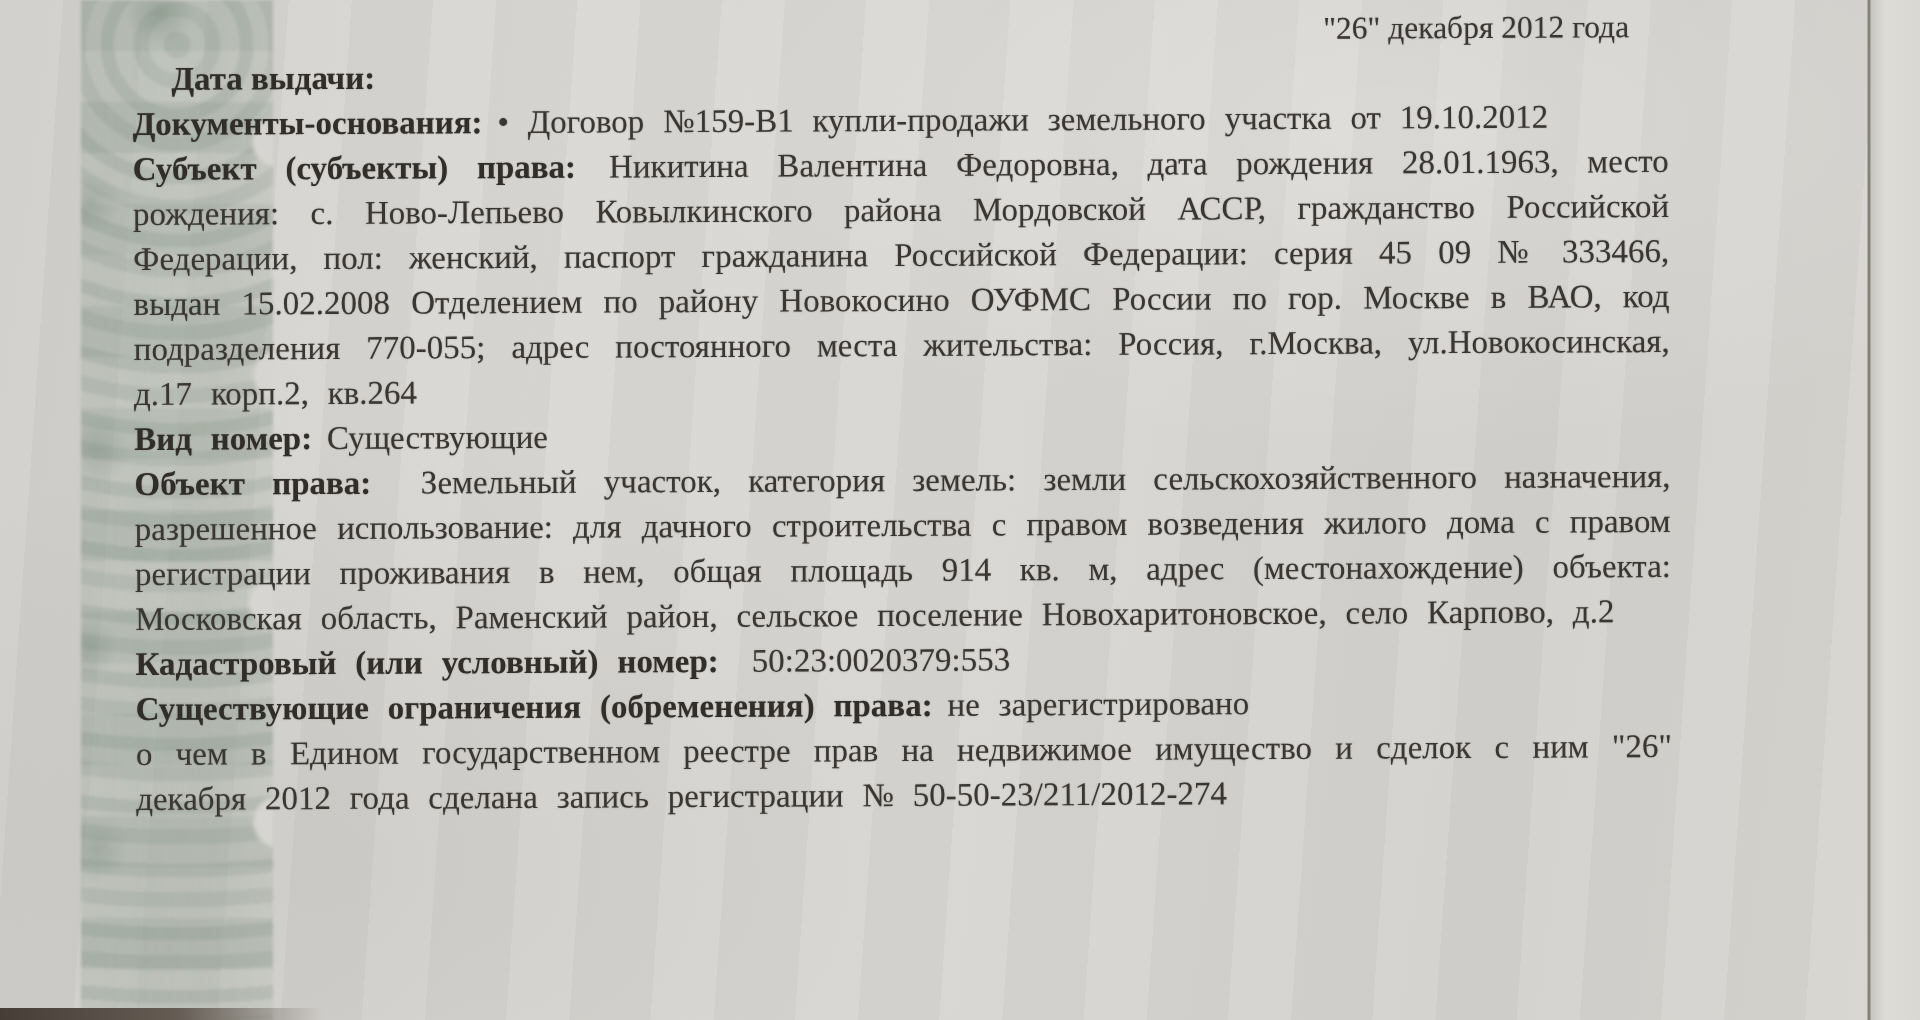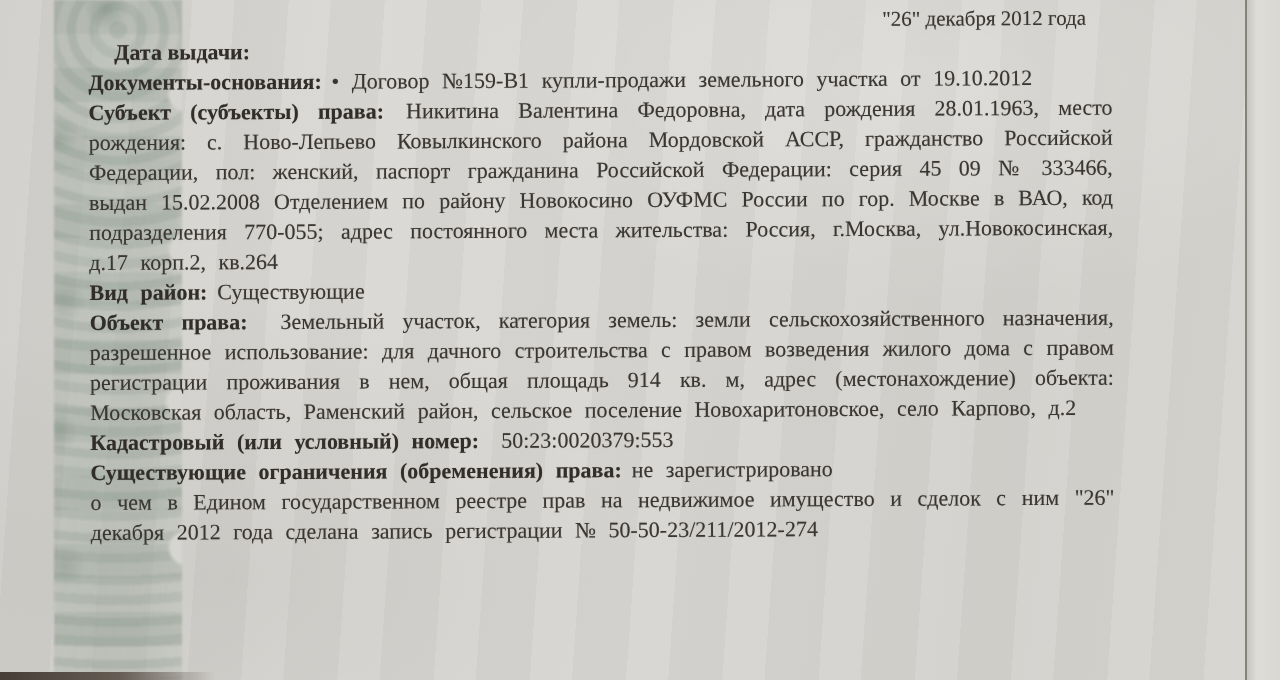--- a/index.html
+++ b/index.html
@@ -77,21 +77,21 @@
   <div class="content">
 
     <div class="date-top">"26" декабря 2012 года</div>
 
     <div class="date-label">Дата выдачи:</div>
 
     <p class="para para-docs"><span class="label ml-sm">Документы-основания:</span><span>• Договор №159-В1 купли-продажи земельного участка от 19.10.2012</span></p>
 
     <p class="para para-subject"><span class="label ml-md">Субъект (субъекты) права:</span><span>Никитина Валентина Федоровна, дата рождения 28.01.1963, место рождения: с. Ново-Лепьево Ковылкинского района Мордовской АССР, гражданство Российской Федерации, пол: женский, паспорт гражданина Российской Федерации: серия 45 09 № 333466, выдан 15.02.2008 Отделением по району Новокосино ОУФМС России по гор. Москве в ВАО, код подразделения 770-055; адрес постоянного места жительства: Россия, г.Москва, ул.Новокосинская, д.17 корп.2, кв.264</span></p>
 
-    <p class="para para-vid"><span class="label ml-sm">Вид район:</span><span>Существующие</span></p>
+    <p class="para para-vid"><span class="label ml-sm">Вид номер:</span><span>Существующие</span></p>
 
     <p class="para para-object"><span class="label ml-lg">Объект права:</span><span>Земельный участок, категория земель: земли сельскохозяйственного назначения, разрешенное использование: для дачного строительства с правом возведения жилого дома с правом регистрации проживания в нем, общая площадь 914 кв. м, адрес (местонахождение) объекта: Московская область, Раменский район, сельское поселение Новохаритоновское, село Карпово, д.2</span></p>
 
     <p class="para para-cadastral"><span class="label ml-md">Кадастровый (или условный) номер:</span><span>50:23:0020379:553</span></p>
 
     <p class="para para-restrict"><span class="label ml-sm">Существующие ограничения (обременения) права:</span><span>не зарегистрировано</span></p>
 
     <p class="para para-note"><span>о чем в Едином государственном реестре прав на недвижимое имущество и сделок с ним "26" декабря 2012 года сделана запись регистрации № 50-50-23/211/2012-274</span></p>
 
   </div>

